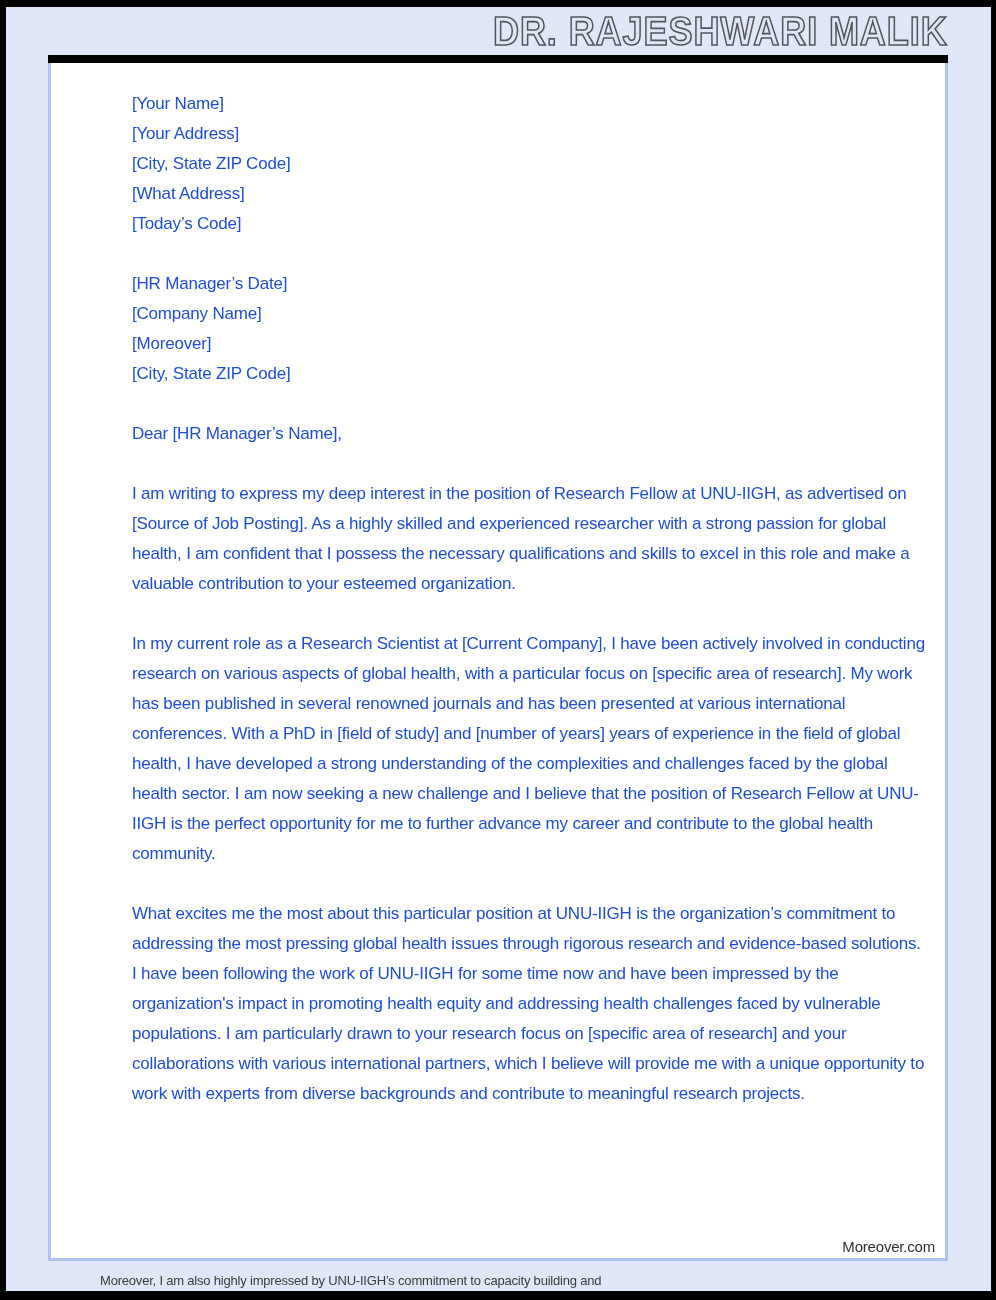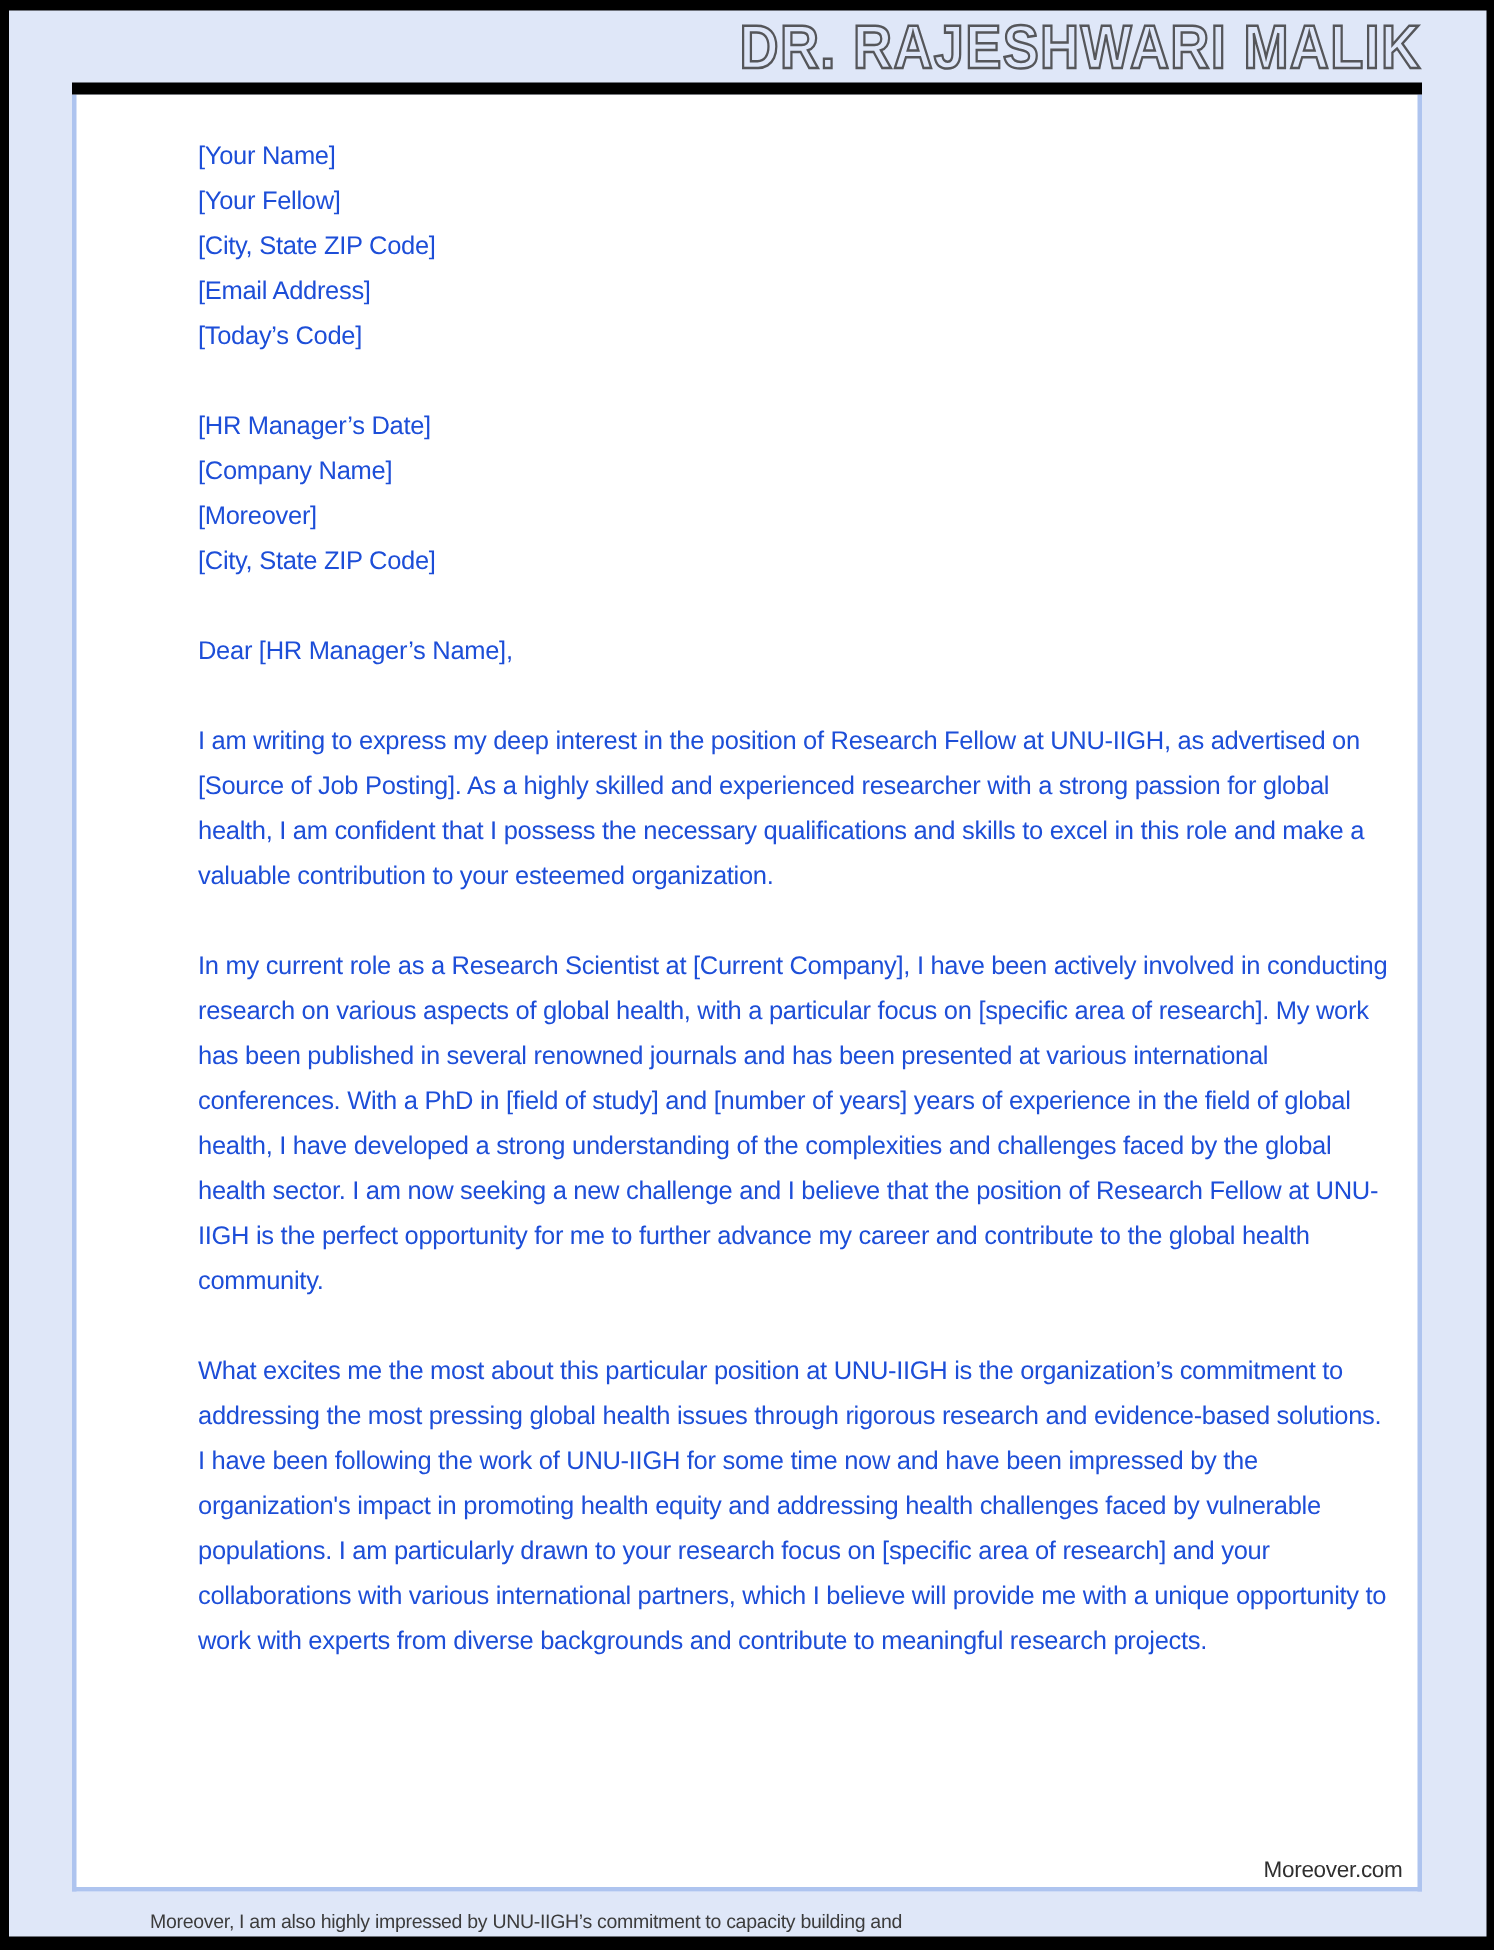--- a/index.html
+++ b/index.html
@@ -119,23 +119,23 @@
 
   <div class="header-name">DR. RAJESHWARI MALIK</div>
   <div class="header-rule"></div>
 
   <div class="page-sheet"></div>
 
   <div class="letter-content">
 
     <div class="block">
       <span class="line">[Your Name]</span>
-      <span class="line">[Your Fellow]</span>
+      <span class="line">[Your Address]</span>
       <span class="line">[City, State ZIP Code]</span>
-      <span class="line">[Email Address]</span>
+      <span class="line">[What Address]</span>
       <span class="line">[Today’s Code]</span>
     </div>
 
     <div class="block">
       <span class="line">[HR Manager’s Date]</span>
       <span class="line">[Company Name]</span>
       <span class="line">[Moreover]</span>
       <span class="line">[City, State ZIP Code]</span>
     </div>
 

